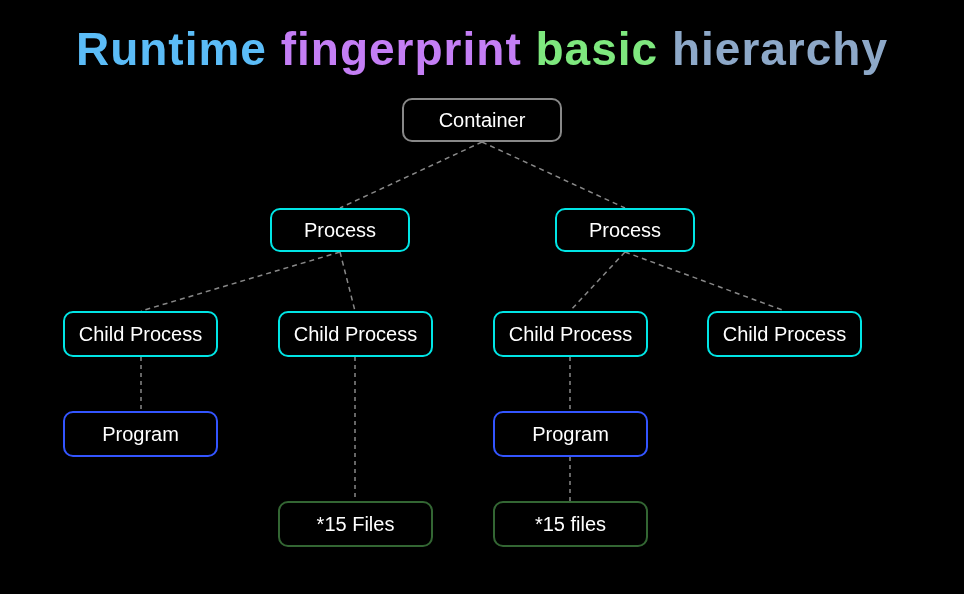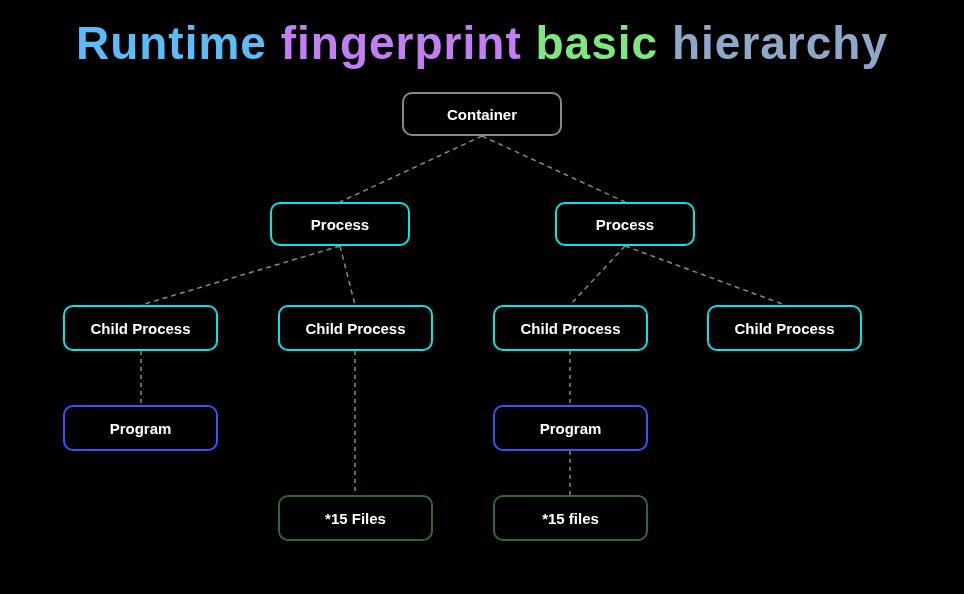--- a/index.html
+++ b/index.html
@@ -8,21 +8,21 @@
       background: #000;
       width: 964px;
       height: 594px;
       overflow: hidden;
       font-family: Arial, sans-serif;
       position: relative;
     }
 
     .title {
       text-align: center;
-      padding-top: 16px;
+      padding-top: 22px;
       font-size: 46px;
       font-weight: 700;
       letter-spacing: 1px;
     }
 
     .title .word-runtime { color: #5bbcf7; }
     .title .word-fingerprint { color: #c47ef5; }
     .title .word-basic { color: #7ee87e; }
     .title .word-hierarchy { color: #8da8c8; }
 
@@ -39,22 +39,22 @@
       width: 100%;
       height: 100%;
       pointer-events: none;
     }
 
     .node {
       position: absolute;
       display: flex;
       align-items: center;
       justify-content: center;
-      font-size: 15px;
-      font-weight: 700;
+      font-size: 20px;
+      font-weight: 400;
       color: #fff;
       border-radius: 10px;
     }
 
     .node-container {
       width: 160px;
       height: 44px;
       border: 2px solid #888;
       left: 50%;
       transform: translateX(-50%);

